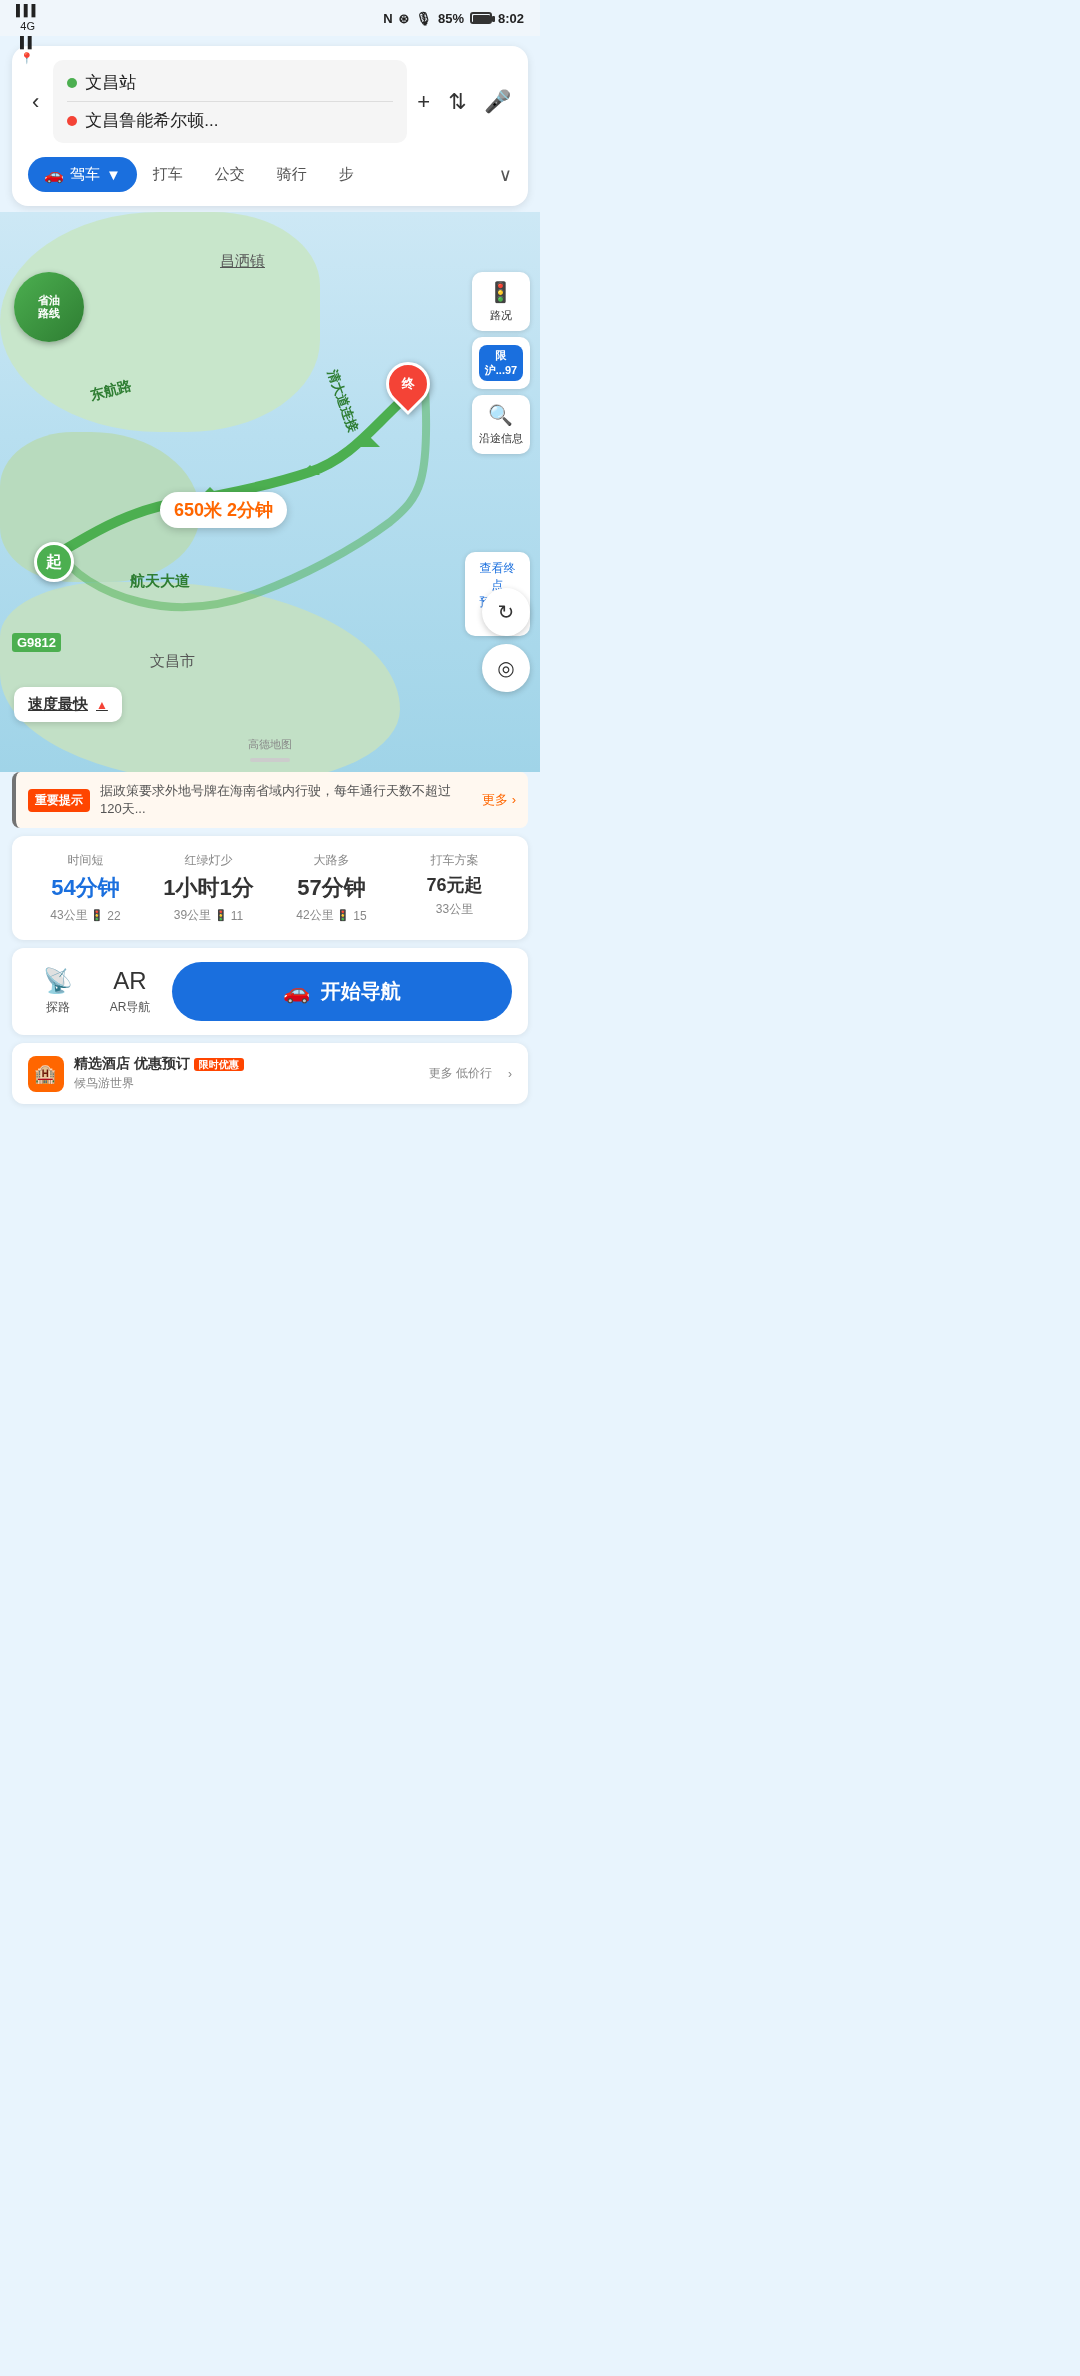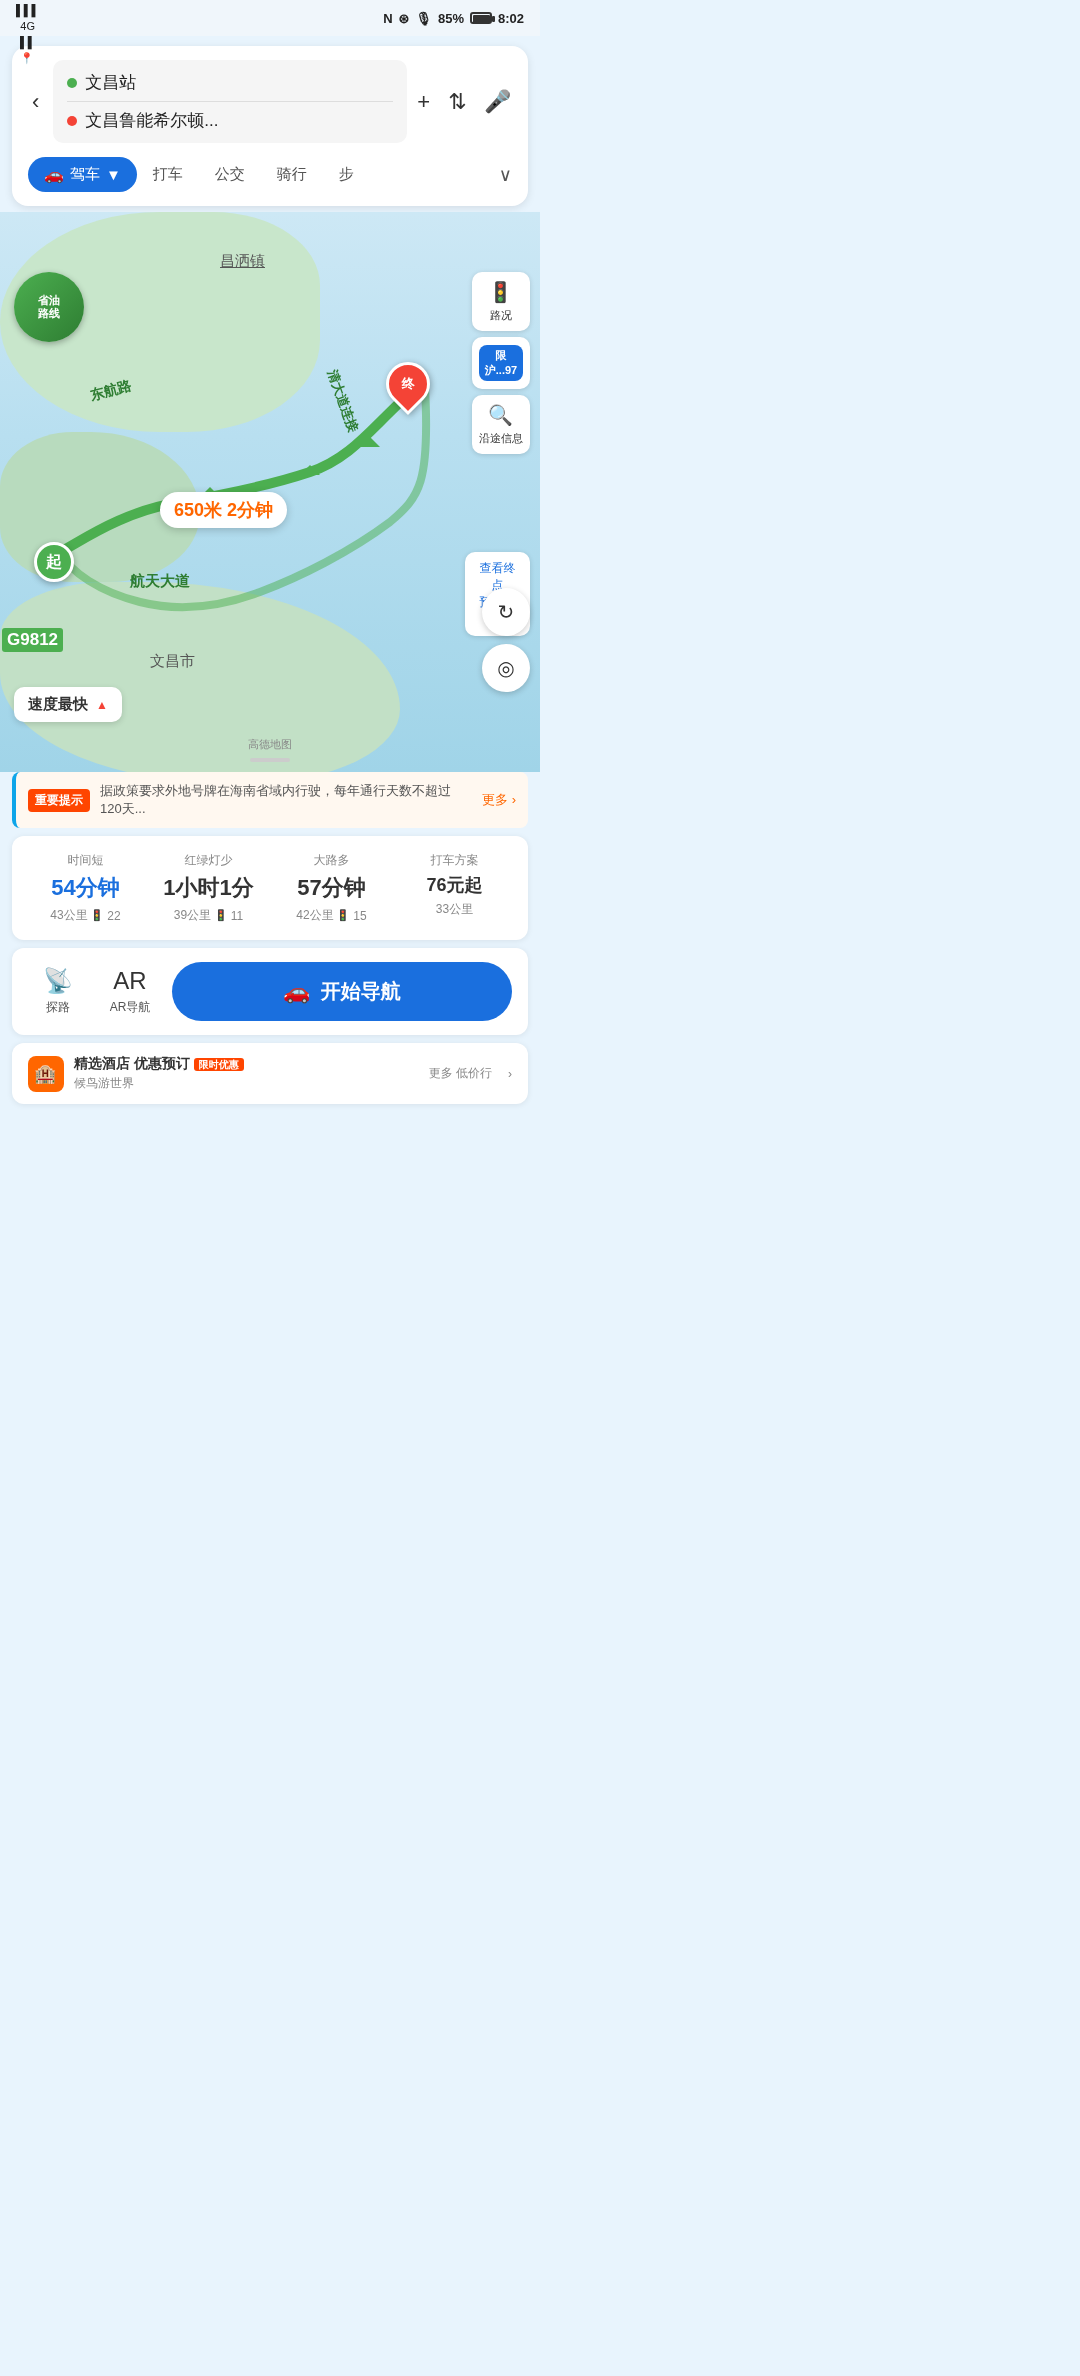--- a/index.html
+++ b/index.html
@@ -213,21 +213,21 @@
     }
 
     
     .speed-mode {
       position: absolute;
       left: 14px; bottom: 50px;
       background: white; border-radius: 10px;
       padding: 8px 14px;
       display: flex; align-items: center; gap: 8px;
       font-size: 15px; font-weight: bold; color: #333;
-      box-shadow: 0 2px 6px rgba(0,0,0,0.15); cursor: pointer;
+      box-shadow: 0 2px 6px rgba(0,0,0,0.15); cursor: pointer; text-decoration: underline;
     }
     .speed-up-arrow { font-size: 12px; color: #f44336; }
 
     
     .map-attribution {
       position: absolute;
       bottom: 20px;
       left: 50%;
       transform: translateX(-50%);
       font-size: 11px; color: #888;
@@ -239,21 +239,21 @@
       bottom: 10px;
       left: 50%;
       transform: translateX(-50%);
       width: 40px; height: 4px;
       background: #ccc; border-radius: 2px;
     }
 
     
     .warning-banner {
       background: #fff8f0;
-      border-left: 4px solid #0ea5e9;
+      border-left: 4px solid #737373;
       margin: 0 12px 8px;
       border-radius: 8px;
       padding: 10px 12px;
       display: flex; align-items: center; gap: 10px;
     }
     .warning-tag {
       background: #ff4500; color: white;
       font-size: 12px; font-weight: bold;
       padding: 3px 7px; border-radius: 4px; white-space: nowrap;
     }
@@ -334,25 +334,25 @@
     .hotel-sub { display: flex; align-items: center; gap: 6px; margin-top: 2px; }
     .hotel-sub-text { font-size: 12px; color: #888; }
     .hotel-promo { background: #ff4500; color: white; font-size: 10px; padding: 1px 5px; border-radius: 3px; }
     .hotel-more { font-size: 12px; color: #888; display: flex; align-items: center; gap: 16px; }
 
     
     .highway-badge {
       position: absolute;
       background: #4CAF50;
       color: white;
-      font-size: 17px;
+      font-size: 13px;
       font-weight: bold;
       padding: 2px 5px;
       border-radius: 3px;
-      left: 2px; bottom: 120px;
+      left: 12px; bottom: 120px;
     }
   </style>
 </head>
 <body>
 
 <div class="status-bar">
   <div class="status-left">
     <span>HD</span>
     <span>5G</span>
     <span>▌▌▌</span>

